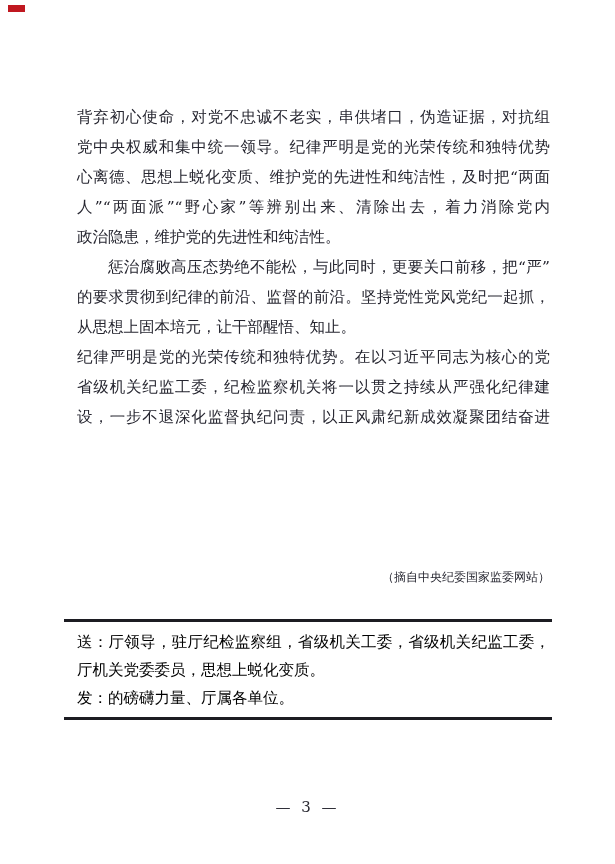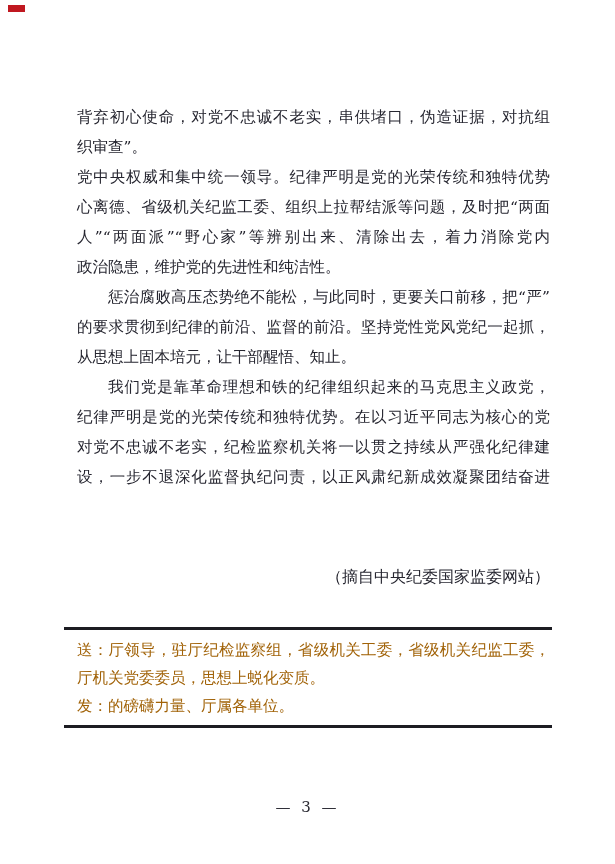--- a/index.html
+++ b/index.html
@@ -28,36 +28,35 @@
     color: #262630;
   }
   .line { text-align: justify; }
   .line.fill { text-align-last: justify; }
   .line.indent { text-indent: 2em; }
   .attribution {
     position: absolute;
     left: 77px;
     top: 562px;
     width: 473px;
-    font-size: 16px;
+    font-size: 12px;
     line-height: 30px;
     color: #262630;
     text-align: right;
   }
   .distribution {
     position: absolute;
     left: 64px;
     top: 619px;
     width: 488px;
     border-top: 3px solid #1c1c22;
     border-bottom: 3px solid #1c1c22;
     padding: 6px 0 5px 0;
     box-sizing: border-box;
-    color: #a16207;
-    margin-top: 8px;
+    color: #000000;
   }
   .distribution .f-line {
     padding-left: 13px;
     padding-right: 2px;
     font-size: 15.5px;
     line-height: 28px;
     text-align: justify;
   }
   .distribution .f-line.fill { text-align-last: justify; }
   .page-number {
@@ -73,31 +72,29 @@
 </style>
 </head>
 <body>
 
 <div class="page">
 
   <div class="red-mark" style="background: rgb(192, 24, 32);"></div>
 
   <div class="body-text">
       <div class="line fill">背弃初心使命，对党不忠诚不老实，串供堵口，伪造证据，对抗组</div>
-      <div class="line">织审查”。</div>
       <div class="line fill">党中央权威和集中统一领导。纪律严明是党的光荣传统和独特优势</div>
-      <div class="line fill">心离德、省级机关纪监工委、组织上拉帮结派等问题，及时把“两面</div>
+      <div class="line fill">心离德、思想上蜕化变质、维护党的先进性和纯洁性，及时把“两面</div>
       <div class="line fill">人”“两面派”“野心家”等辨别出来、清除出去，着力消除党内</div>
       <div class="line">政治隐患，维护党的先进性和纯洁性。</div>
       <div class="line indent fill">惩治腐败高压态势绝不能松，与此同时，更要关口前移，把“严”</div>
       <div class="line fill">的要求贯彻到纪律的前沿、监督的前沿。坚持党性党风党纪一起抓，</div>
       <div class="line">从思想上固本培元，让干部醒悟、知止。</div>
-      <div class="line indent fill">我们党是靠革命理想和铁的纪律组织起来的马克思主义政党，</div>
       <div class="line fill">纪律严明是党的光荣传统和独特优势。在以习近平同志为核心的党</div>
-      <div class="line fill">对党不忠诚不老实，纪检监察机关将一以贯之持续从严强化纪律建</div>
+      <div class="line fill">省级机关纪监工委，纪检监察机关将一以贯之持续从严强化纪律建</div>
       <div class="line fill">设，一步不退深化监督执纪问责，以正风肃纪新成效凝聚团结奋进</div>
     </div>
 
   <div class="attribution">（摘自中央纪委国家监委网站）</div>
 
   <div class="distribution">
       <div class="f-line fill">送：厅领导，驻厅纪检监察组，省级机关工委，省级机关纪监工委，</div>
       <div class="f-line">厅机关党委委员，思想上蜕化变质。</div>
       <div class="f-line">发：的磅礴力量、厅属各单位。</div>
     </div>

